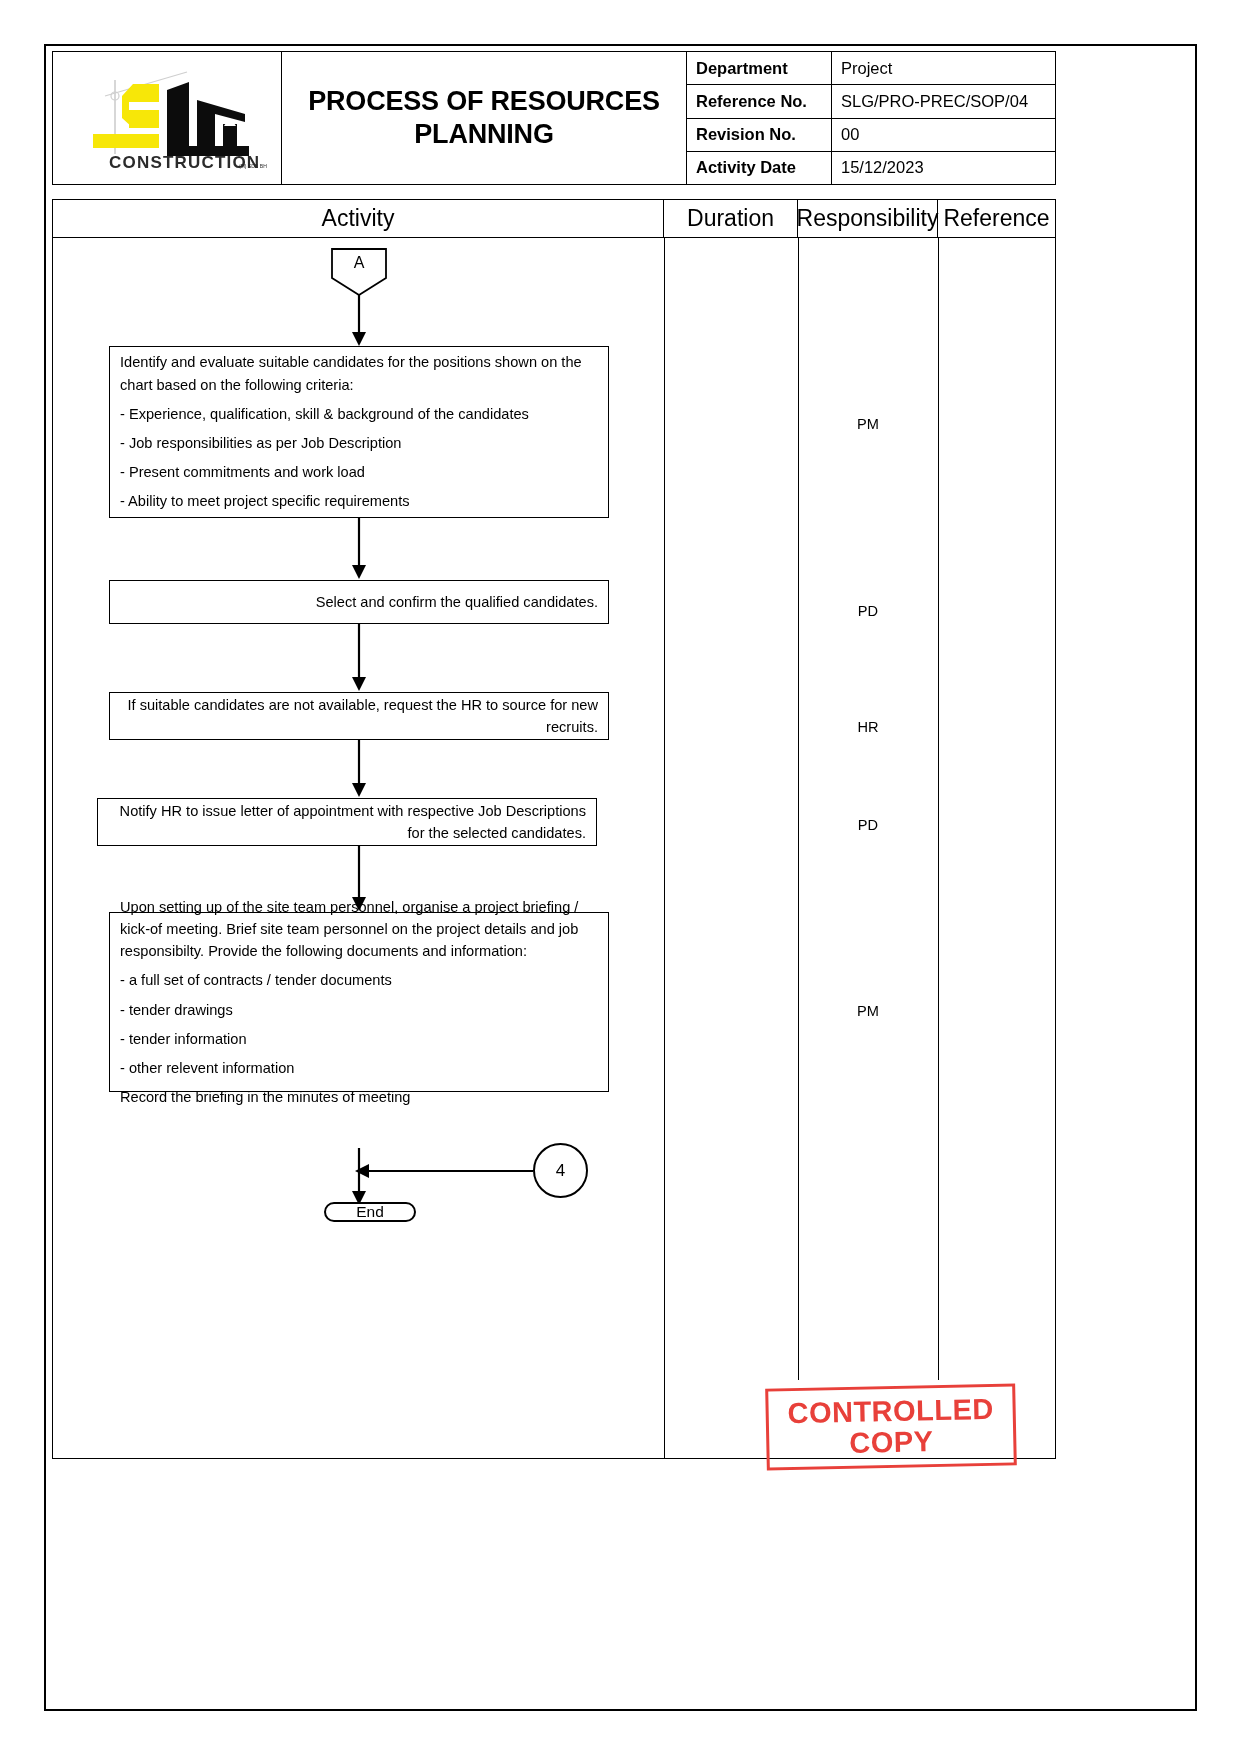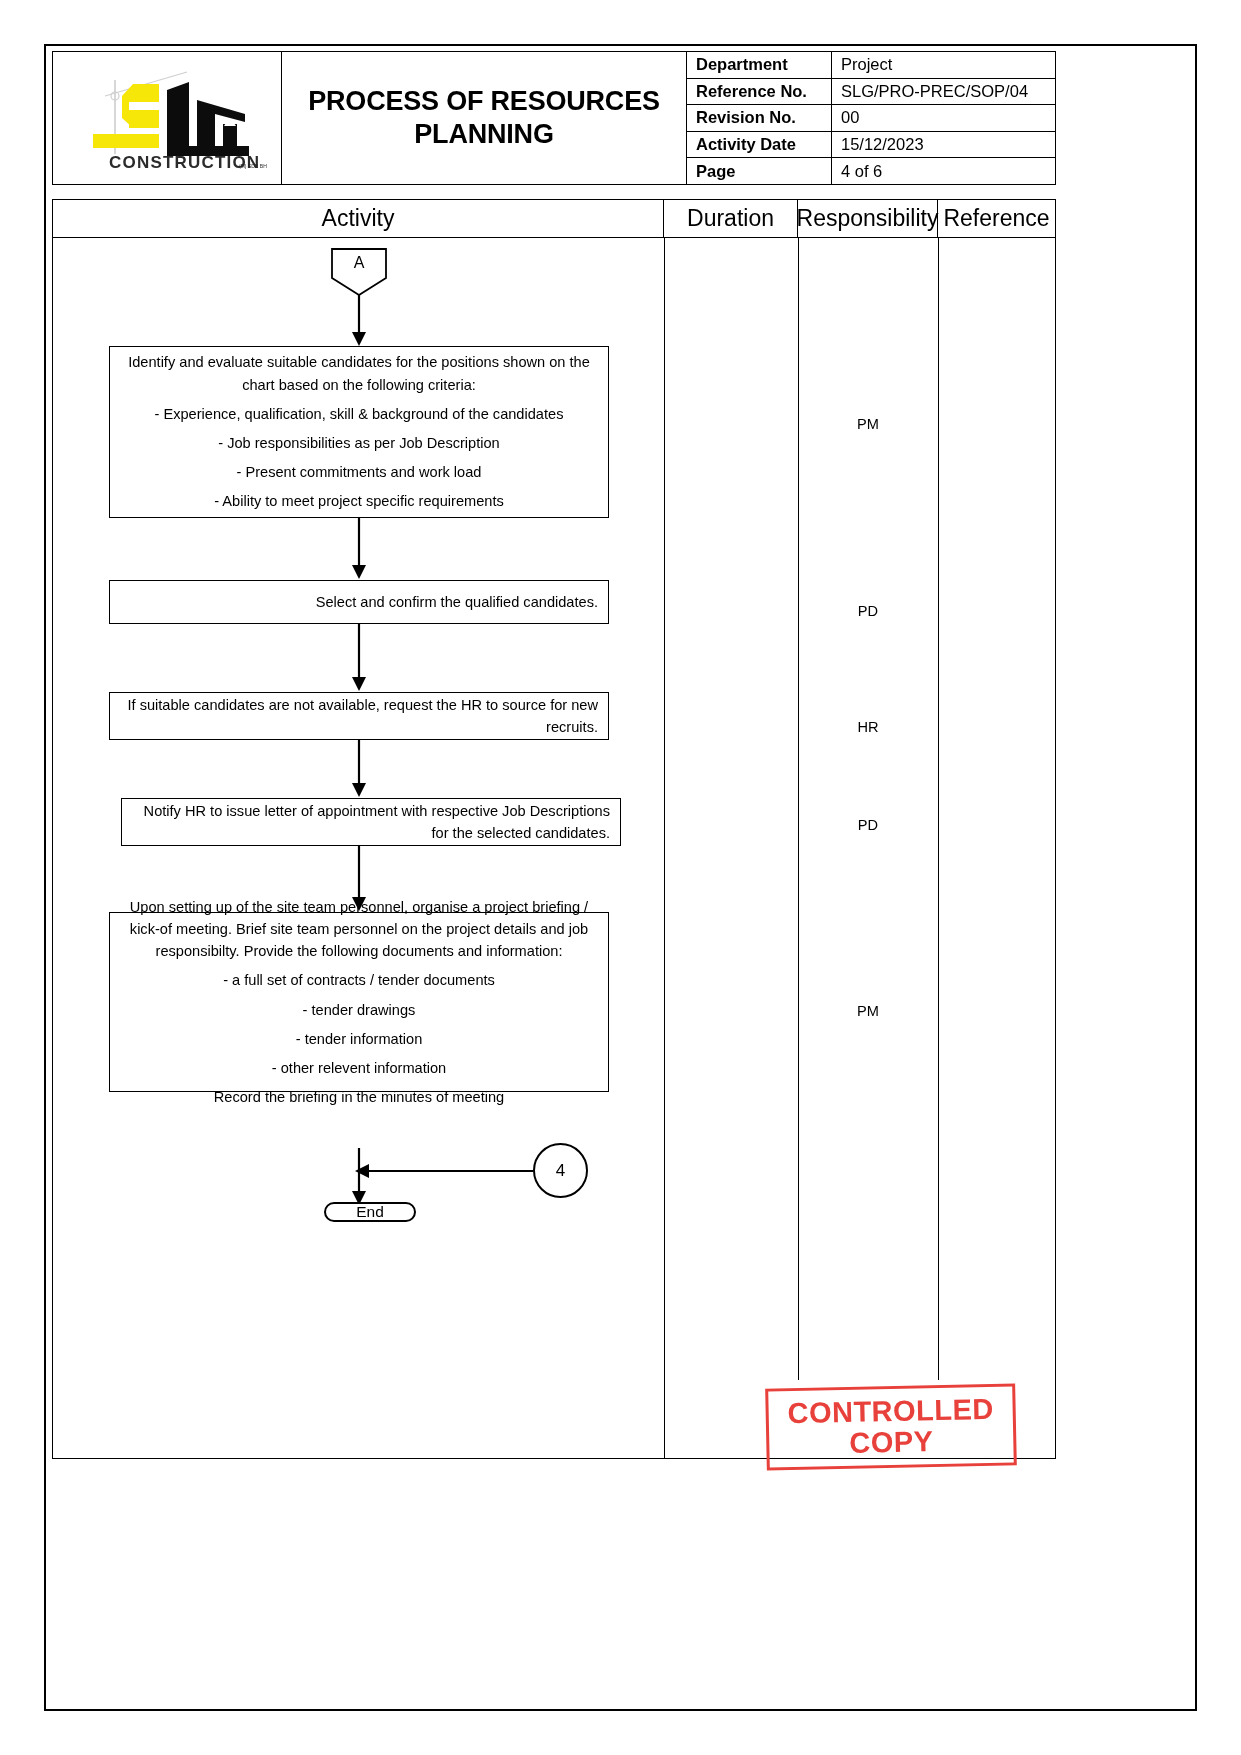--- a/index.html
+++ b/index.html
@@ -150,21 +150,20 @@
     height: 1220px;
   }
 
   .proc-box {
     position: absolute;
     border: 1.6px solid #000;
     box-sizing: border-box;
     background: #fff;
     font-size: 14.6px;
     line-height: 1.52;
-    text-align: center;
   }
   .proc-box .ptext { padding: 0 10px; }
   .proc-box p { margin: 0 0 7px 0; }
   .proc-box p:last-child { margin-bottom: 0; }
   .centered { text-align: right; }
   .box-pad-center {
     height: 100%;
     display: flex;
     flex-direction: column;
     justify-content: center;
@@ -294,24 +293,20 @@
       <div class="meta-label">Reference No.</div>
       <div class="meta-value">SLG/PRO-PREC/SOP/04</div>
     </div>
     <div class="meta-row">
       <div class="meta-label">Revision No.</div>
       <div class="meta-value">00</div>
     </div>
     <div class="meta-row">
       <div class="meta-label">Activity Date</div>
       <div class="meta-value">15/12/2023</div>
-    </div>
-    <div class="meta-row">
-      <div class="meta-label">Page</div>
-      <div class="meta-value">4 of 6</div>
     </div>
   </div>
 </div>
 
 <div id="flow-table">
 
   <div id="flow-header">
     <div class="col-head col-activity">Activity</div>
     <div class="col-head col-duration">Duration</div>
     <div class="col-head col-resp">Responsibility</div>
@@ -372,21 +367,21 @@
           <p>If suitable candidates are not available, request the HR to source for new recruits.</p>
         </div>
       </div>
     </div>
 
     <svg class="arrow" style="left:296px; top:502px;" width="24" height="58">
       <line x1="10" y1="0" x2="10" y2="46" stroke="#000" stroke-width="2.2"></line>
       <polygon points="10,57 3,43 17,43" fill="#000"></polygon>
     </svg>
 
-    <div class="proc-box centered" id="box-4" style="left:68px; top:560px; width:500px; height:48px;">
+    <div class="proc-box centered" id="box-4" style="left:44px; top:560px; width:500px; height:48px;">
       <div class="box-pad-center">
         <div class="ptext">
           <p>Notify HR to issue letter of appointment with respective Job Descriptions for the selected candidates.</p>
         </div>
       </div>
     </div>
 
     <svg class="arrow" style="left:296px; top:608px;" width="24" height="66">
       <line x1="10" y1="0" x2="10" y2="54" stroke="#000" stroke-width="2.2"></line>
       <polygon points="10,65 3,51 17,51" fill="#000"></polygon>

